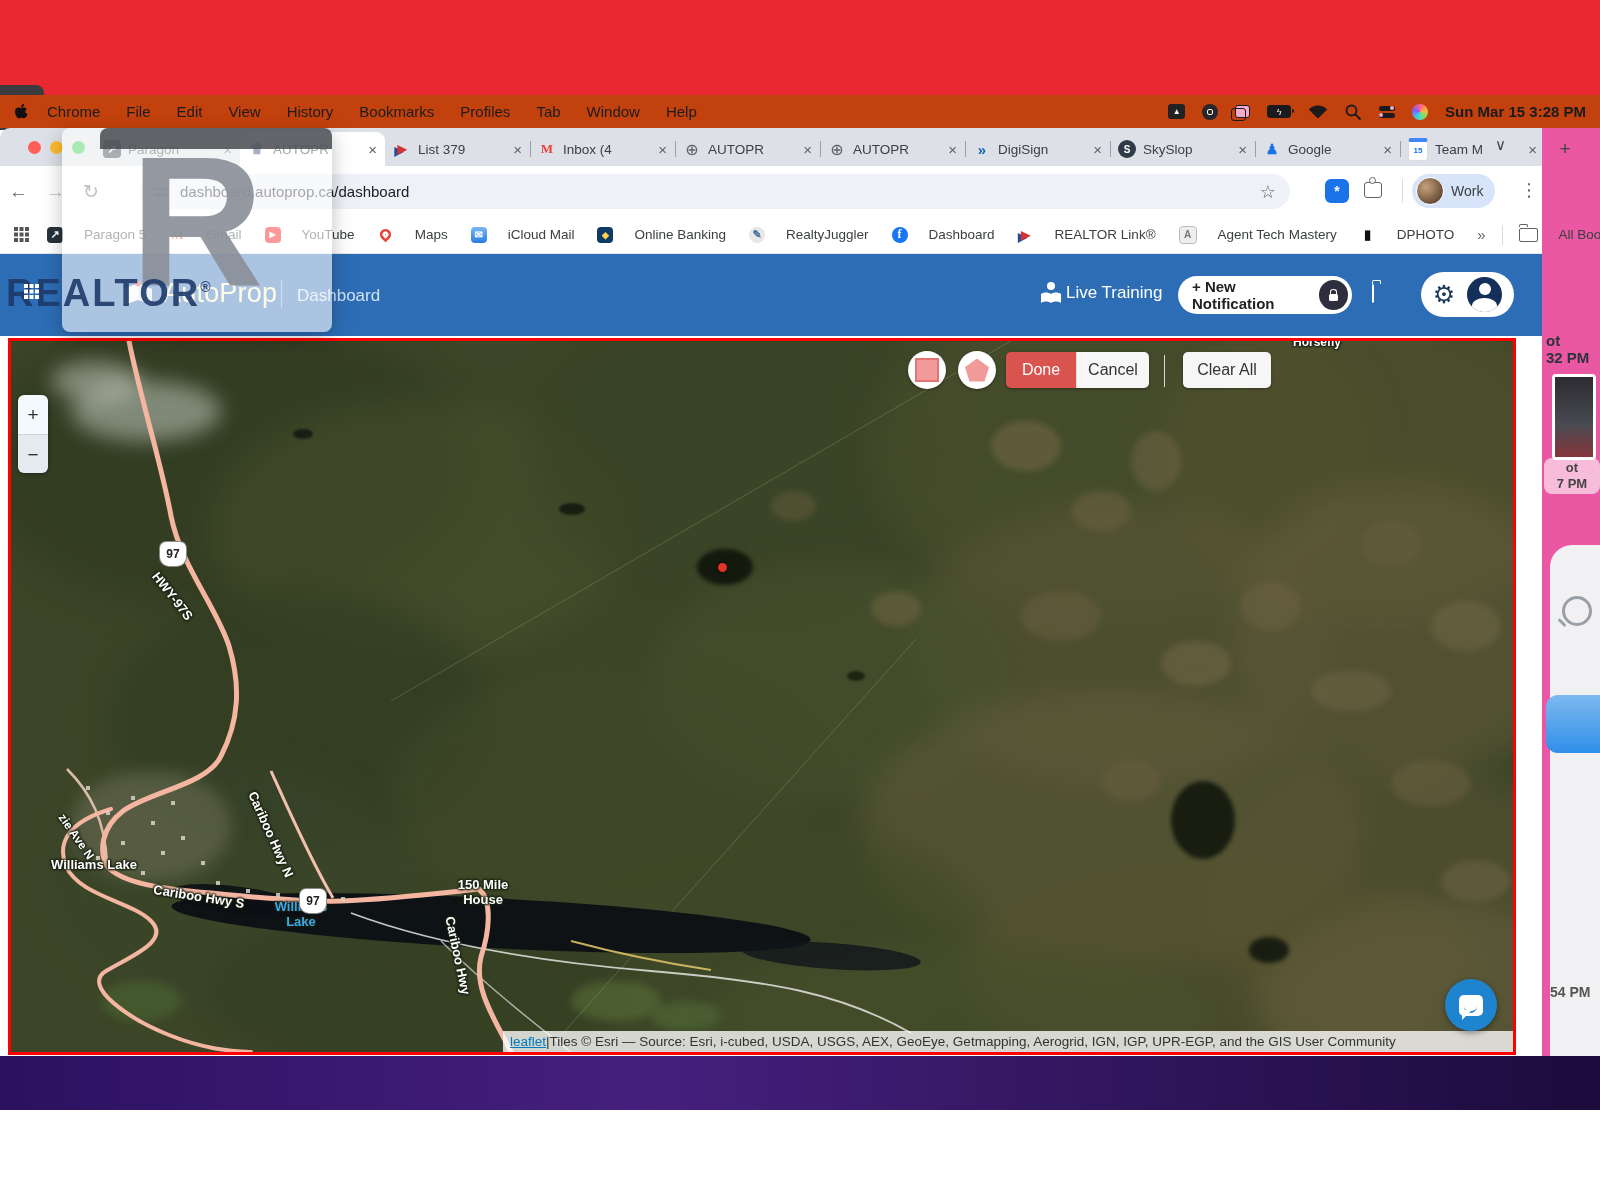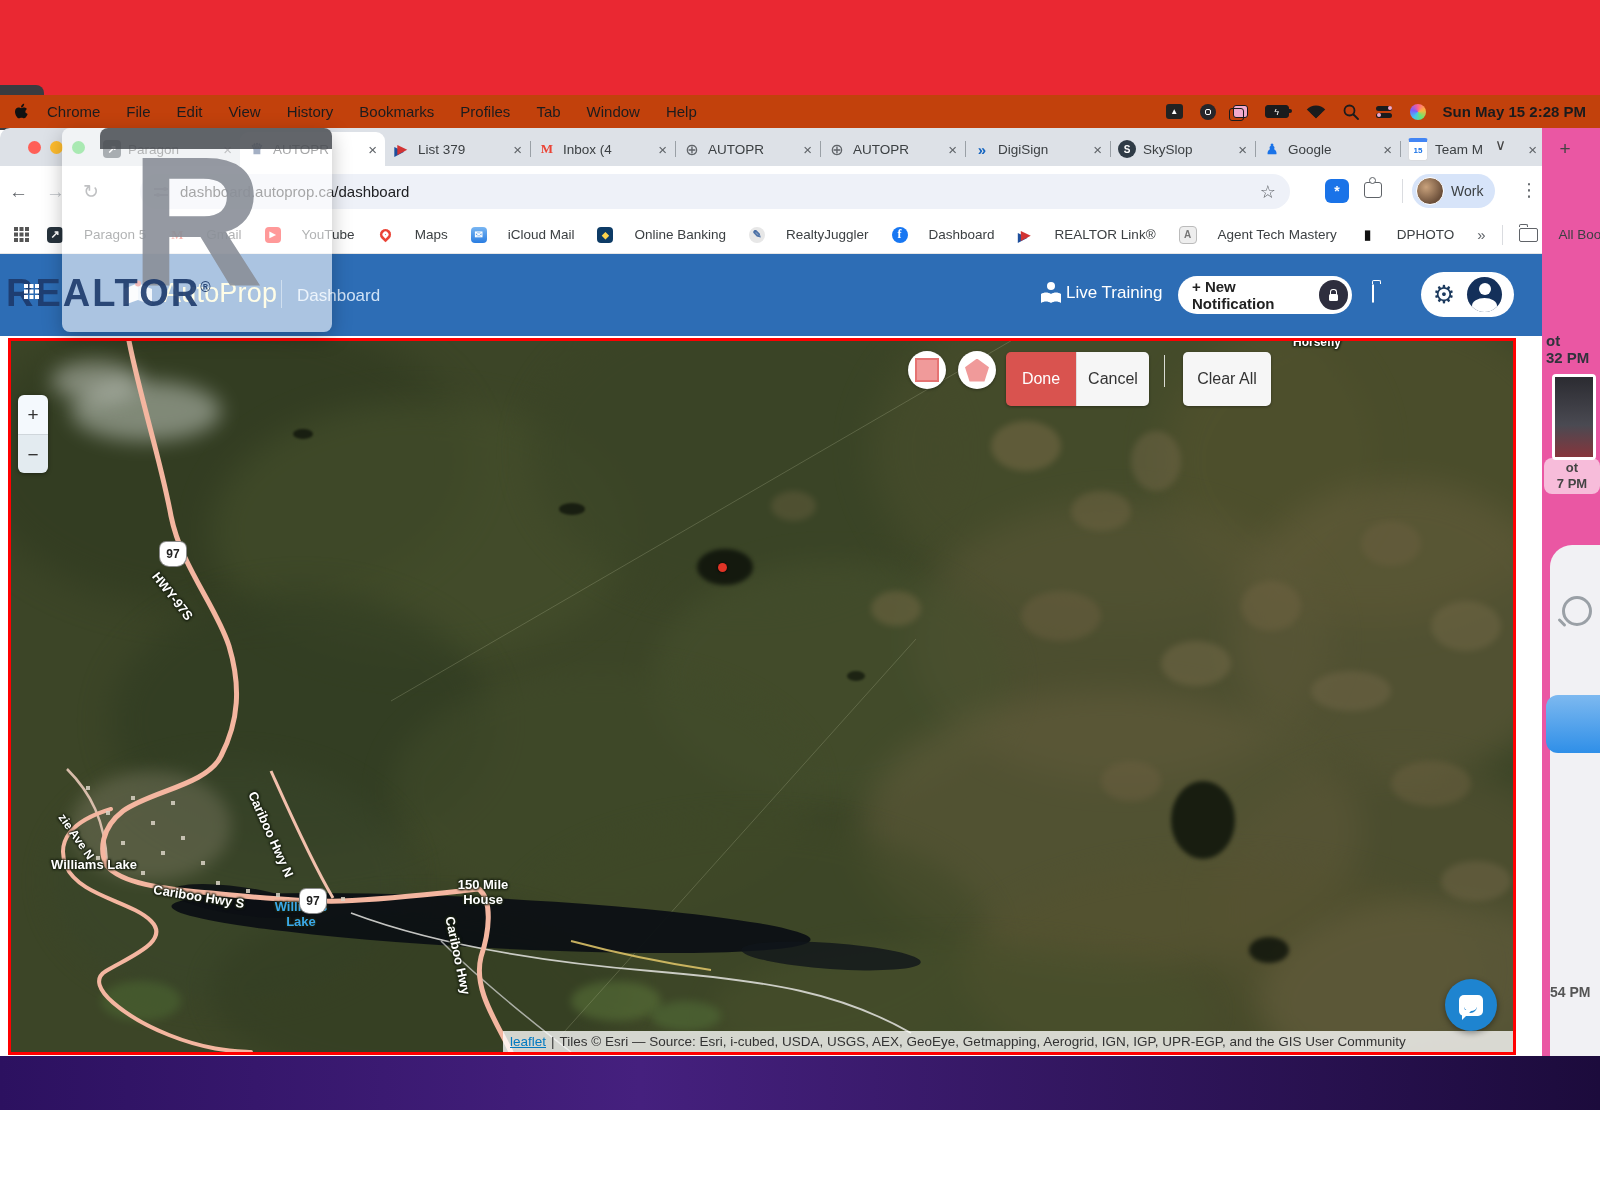--- a/index.html
+++ b/index.html
@@ -130,26 +130,26 @@
   .mlabel.blue{color:#3aa8e8}
   .shield{position:absolute;width:26px;height:24px;background:#fff;border-radius:6px 6px 9px 9px;color:#222;font-size:12px;font-weight:bold;display:flex;align-items:center;justify-content:center;z-index:6;box-shadow:0 0 0 1px #8a8a8a}
   .zoomctl{position:absolute;left:7px;top:54px;width:30px;height:78px;border-radius:6px;overflow:hidden;z-index:8;box-shadow:0 1px 4px rgba(0,0,0,.4)}
   .zoomctl div{height:39px;display:flex;align-items:center;justify-content:center;font-size:19px;color:#333}
   .zin{background:#f4f9fd;border-bottom:1px solid #cfd6db}
   .zout{background:#e3ebf0}
   .shape-circle{position:absolute;top:10px;width:38px;height:38px;border-radius:50%;background:#fff;display:flex;align-items:center;justify-content:center;z-index:8;box-shadow:0 1px 3px rgba(0,0,0,.35)}
   .sq{width:20px;height:20px;background:#f09a9a;border:2px solid #e57373}
   .pent{width:24px;height:23px;background:#f09a9a;clip-path:polygon(50% 0,100% 38%,81% 100%,19% 100%,0 38%)}
   .segbtns{position:absolute;left:995px;top:11px;display:flex;z-index:8;border-radius:5px;overflow:hidden;box-shadow:0 1px 3px rgba(0,0,0,.35)}
-  .btn{height:54px;display:flex;align-items:center;justify-content:center;font-size:16px}
+  .btn{height:36px;display:flex;align-items:center;justify-content:center;font-size:16px}
   .btn-done{width:70px;background:#d9534f;color:#fff}
   .btn-cancel{width:72px;background:#f6f6f6;color:#333;border-left:1px solid #ddd}
   .ctl-sep{position:absolute;left:1153px;top:14px;width:1px;height:32px;background:rgba(255,255,255,.8);z-index:8}
   .btn-clear{position:absolute;left:1172px;top:11px;width:88px;border-radius:5px;background:#f6f6f6;color:#333;z-index:8;box-shadow:0 1px 3px rgba(0,0,0,.35)}
-  .attr{position:absolute;left:492px;right:0;bottom:0;height:21px;background:rgba(255,255,255,.78);display:flex;align-items:center;gap:5px;padding:0 7px;font-size:13.5px;color:#333;z-index:7;white-space:nowrap;overflow:hidden}
+  .attr{position:absolute;left:492px;right:0;bottom:0;height:21px;background:rgba(255,255,255,.78);display:flex;align-items:center;padding:0 7px;font-size:13.5px;color:#333;z-index:7;white-space:nowrap;overflow:hidden}
   .attr a{color:#0079c1;text-decoration:underline}
   .intercom{position:absolute;left:1434px;top:638px;width:52px;height:52px;border-radius:50%;background:#1e84d0;z-index:9;display:flex;align-items:center;justify-content:center;box-shadow:0 2px 6px rgba(0,0,0,.4)}
   .bubble{width:24px;height:21px;background:#fff;border-radius:5px;position:relative}
   .bubble::before{content:"";position:absolute;left:5px;top:9px;width:13px;height:7px;border:2px solid #1e84d0;border-top:none;border-left:none;border-right:none;border-radius:0 0 10px 10px}
   .bubble::after{content:"";position:absolute;left:3px;bottom:-4px;border:5px solid transparent;border-top-color:#fff;border-left-color:#fff}
   .reddot{position:absolute;left:707px;top:222px;width:9px;height:9px;border-radius:50%;background:#e03426;z-index:5;box-shadow:0 0 3px #000}
 
   
   .nf{position:absolute;color:#30333c;font-weight:bold;font-size:15px;line-height:17px;z-index:2}
   .thumb{position:absolute;left:1552px;top:374px;width:44px;height:86px;background:#fff;border-radius:4px;padding:3px;box-sizing:border-box;z-index:2}
@@ -213,21 +213,21 @@
         <svg width="16" height="16" viewBox="0 0 16 16">
             <circle cx="6.5" cy="6.5" r="5" fill="none" stroke="#1b1b1d" stroke-width="1.8"></circle>
             <line x1="10.5" y1="10.5" x2="15" y2="15" stroke="#1b1b1d" stroke-width="1.8" stroke-linecap="round"></line>
           </svg>
       </span>
       <span class="st st-cc">
           <i></i>
           <i></i>
         </span>
       <span class="st st-siri"></span>
-      <span class="clock">Sun May 15  2:28 PM</span>
+      <span class="clock">Sun Mar 15  3:28 PM</span>
     </div>
   </div>
 
   
   <div class="abs tabstrip">
     <span class="tl" style="left:28px;background:#ff5f57"></span>
     <span class="tl" style="left:50px;background:#febc2e"></span>
     <span class="tl" style="left:72px;background:#28c840"></span>
     <div class="tabs-row">
       <div class="tab">

